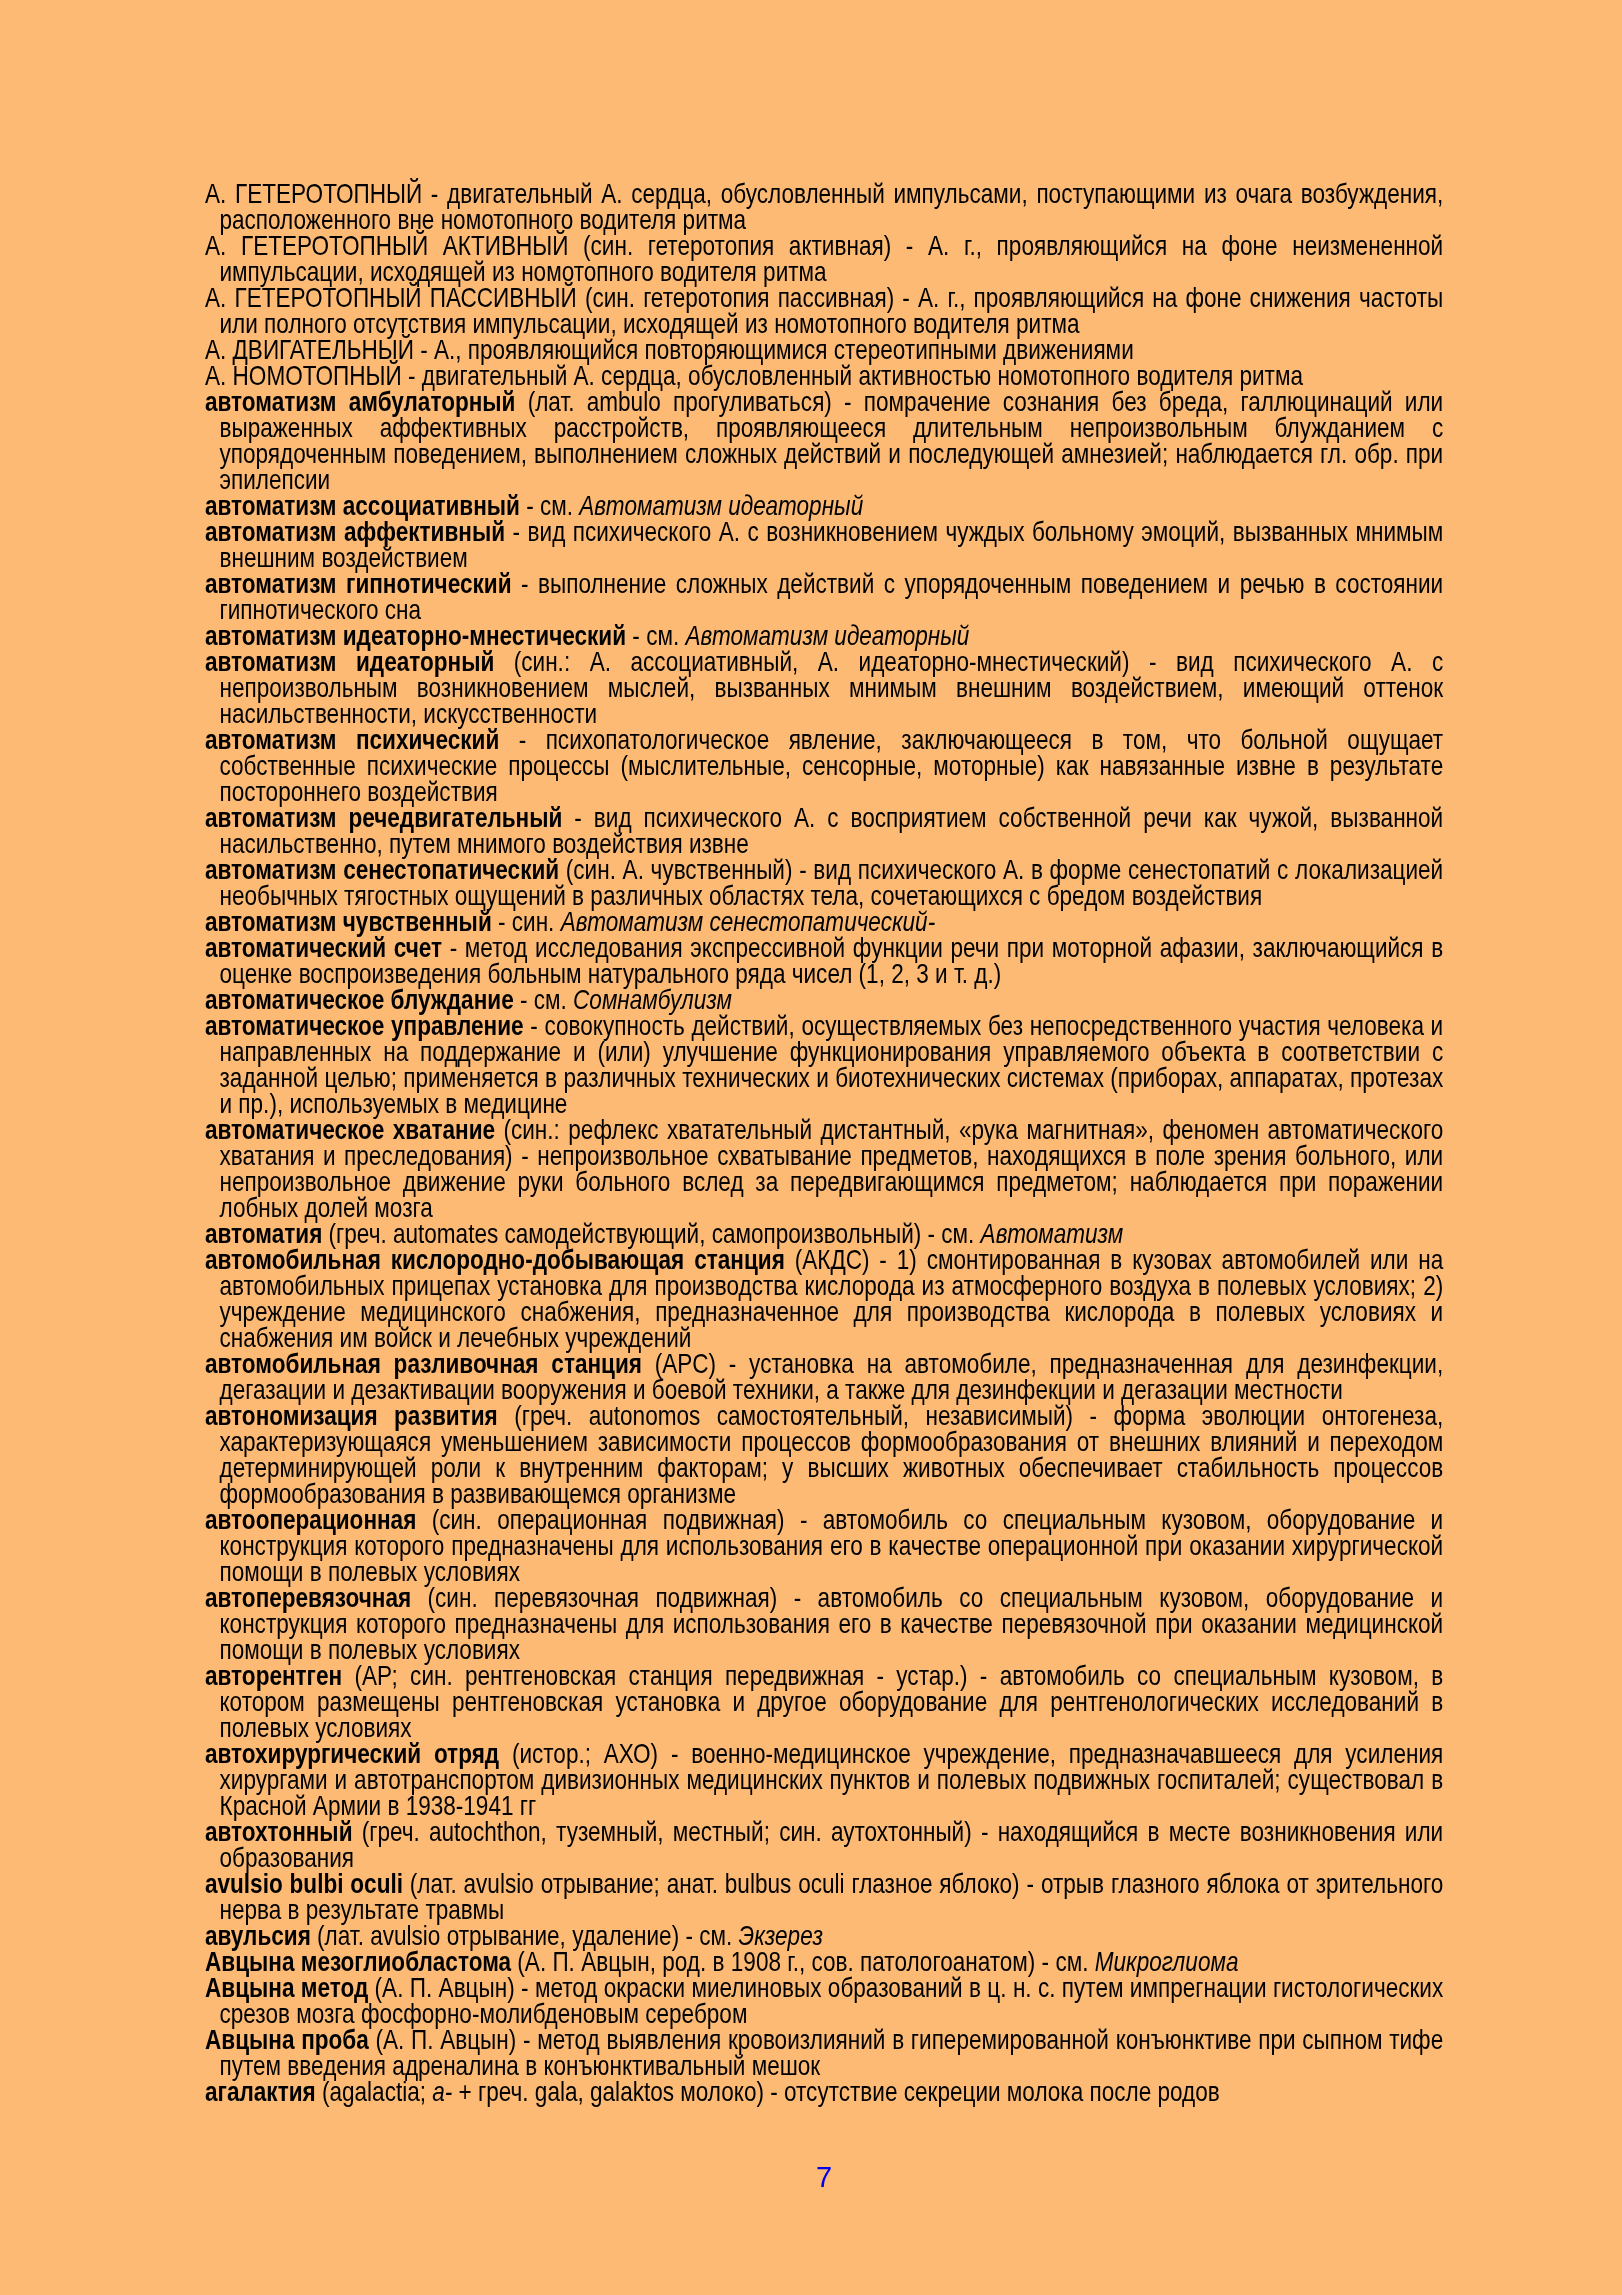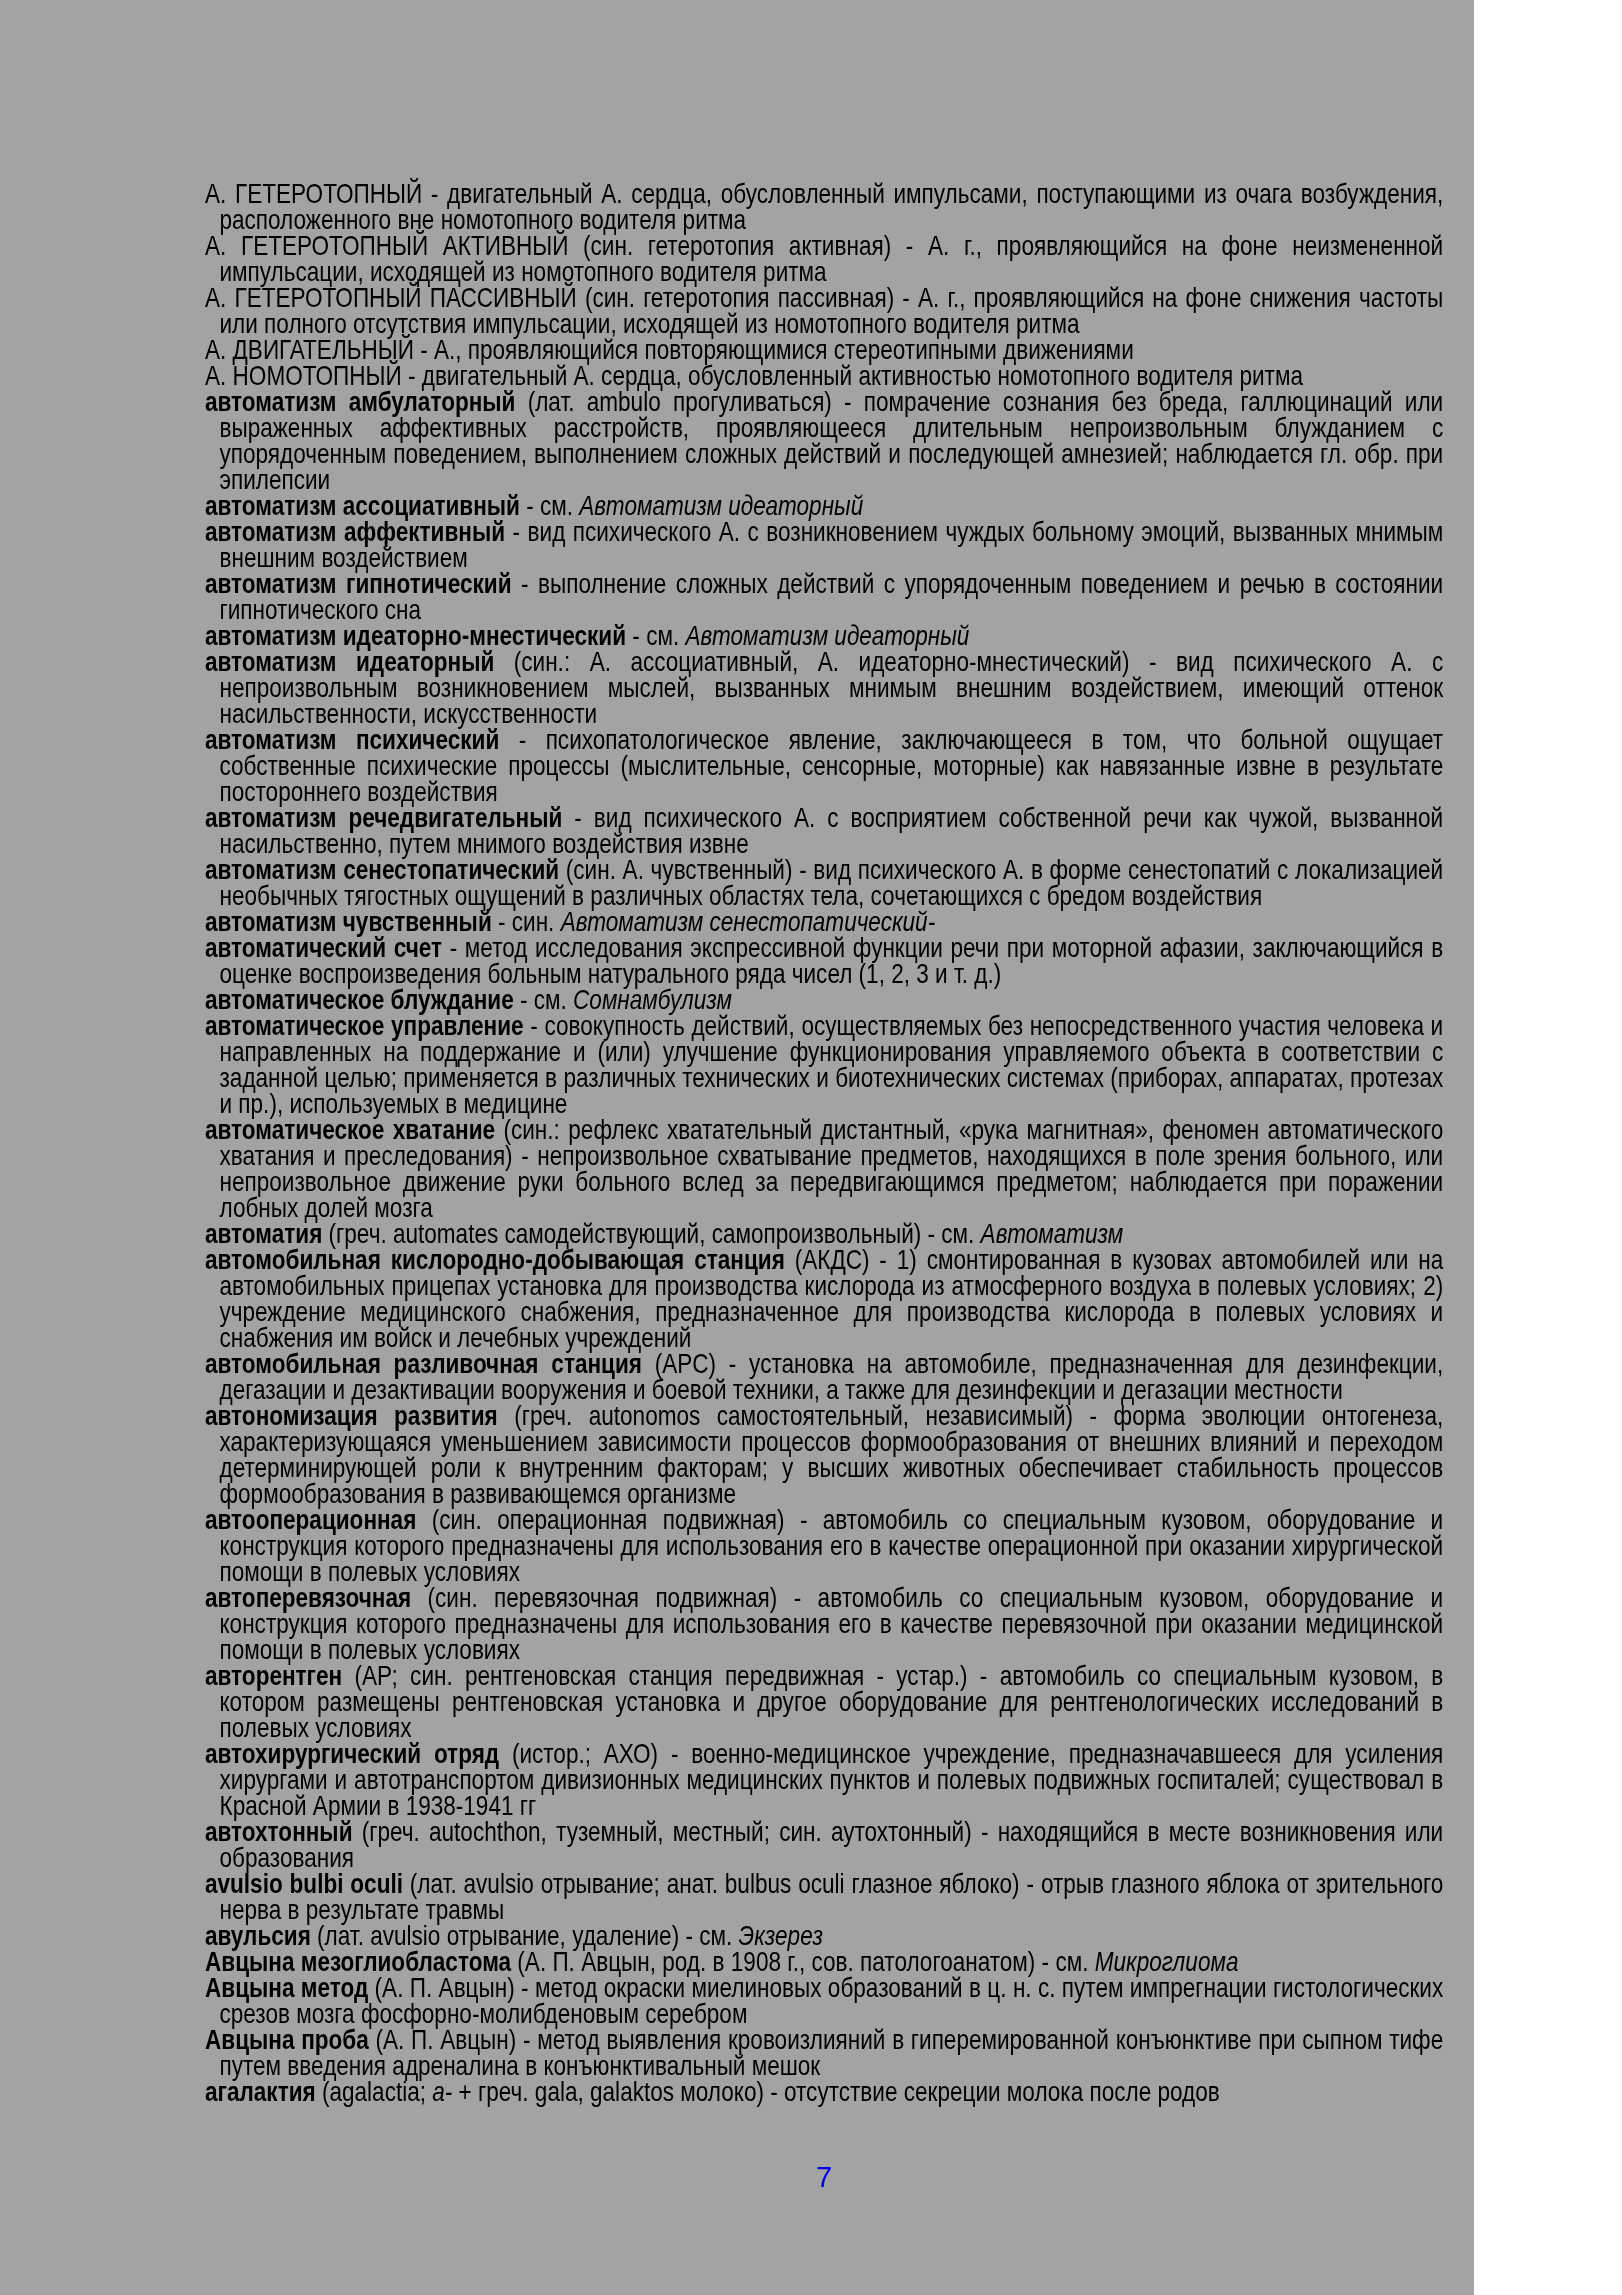--- a/index.html
+++ b/index.html
@@ -2,23 +2,23 @@
 <html style="font-size:10.5px"><head>
 <meta charset="utf-8">
 <style>
   html, body {
     margin: 0;
     padding: 0;
     background: #ffffff;
   }
   .page {
     position: relative;
-    width: 1474px;
+    width: 1622px;
     height: 2295px;
-    background: #a3a3a3;
+    background: #fdba74;
     overflow: hidden;
     font-family: "Liberation Sans", sans-serif;
     color: #000000;
   }
   
   .content {
     position: absolute;
     left: 205px;
     top: 181px;
     width: 1510px;

